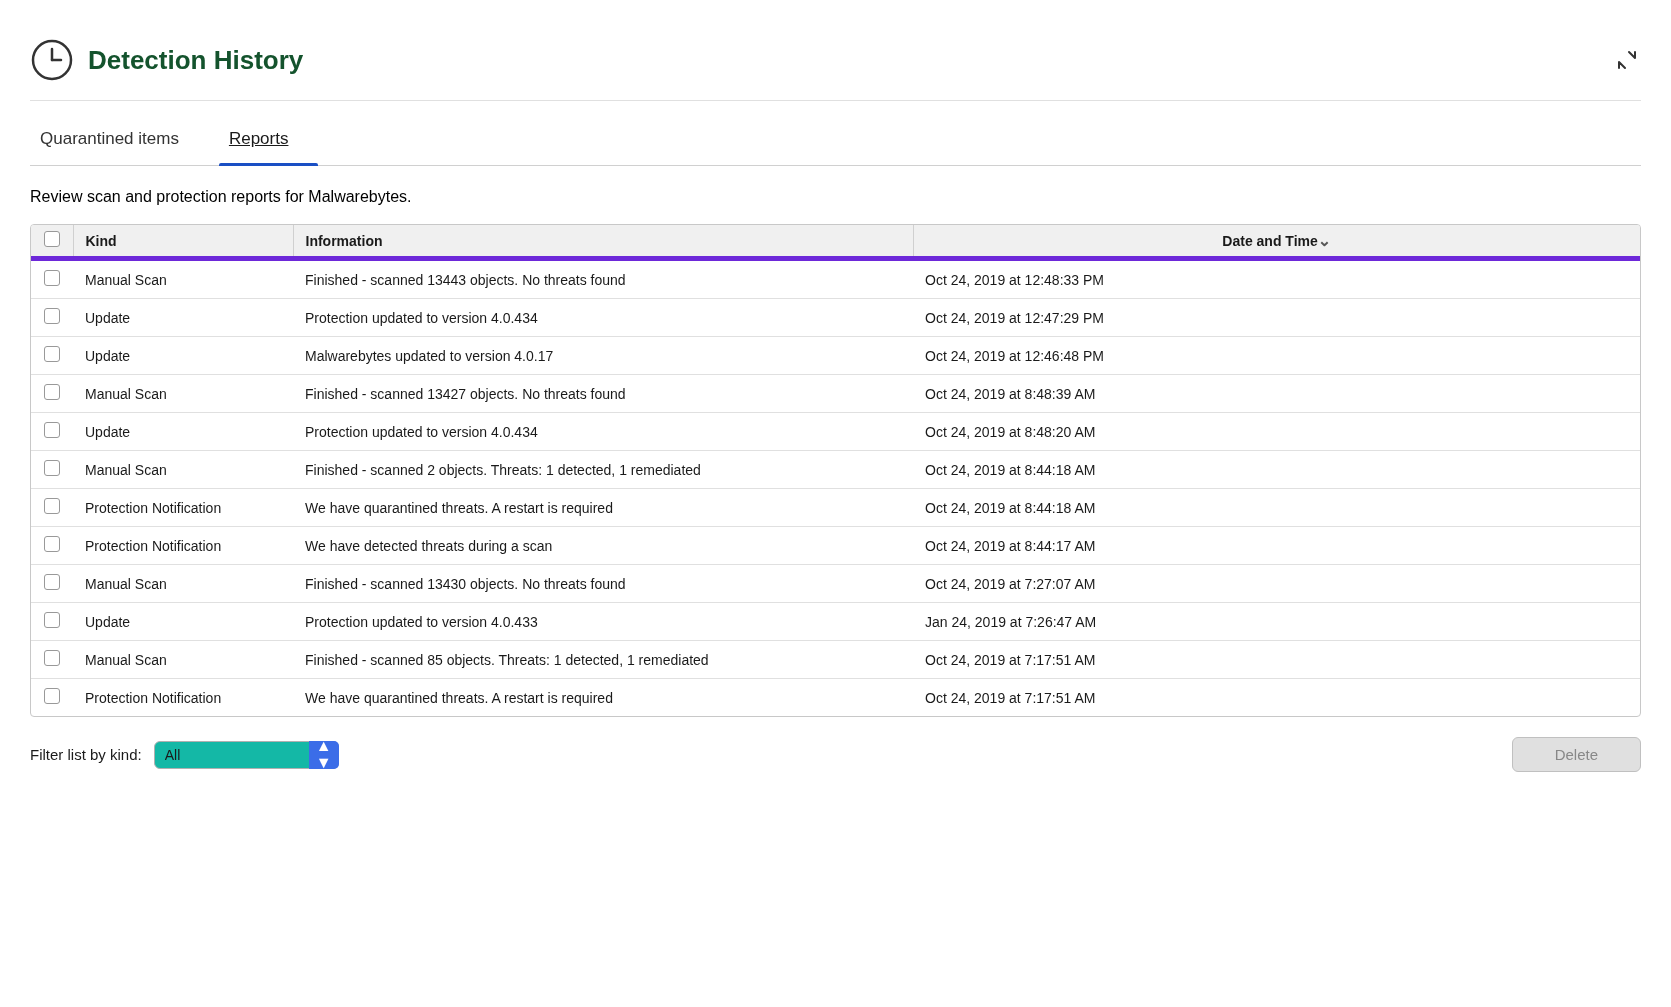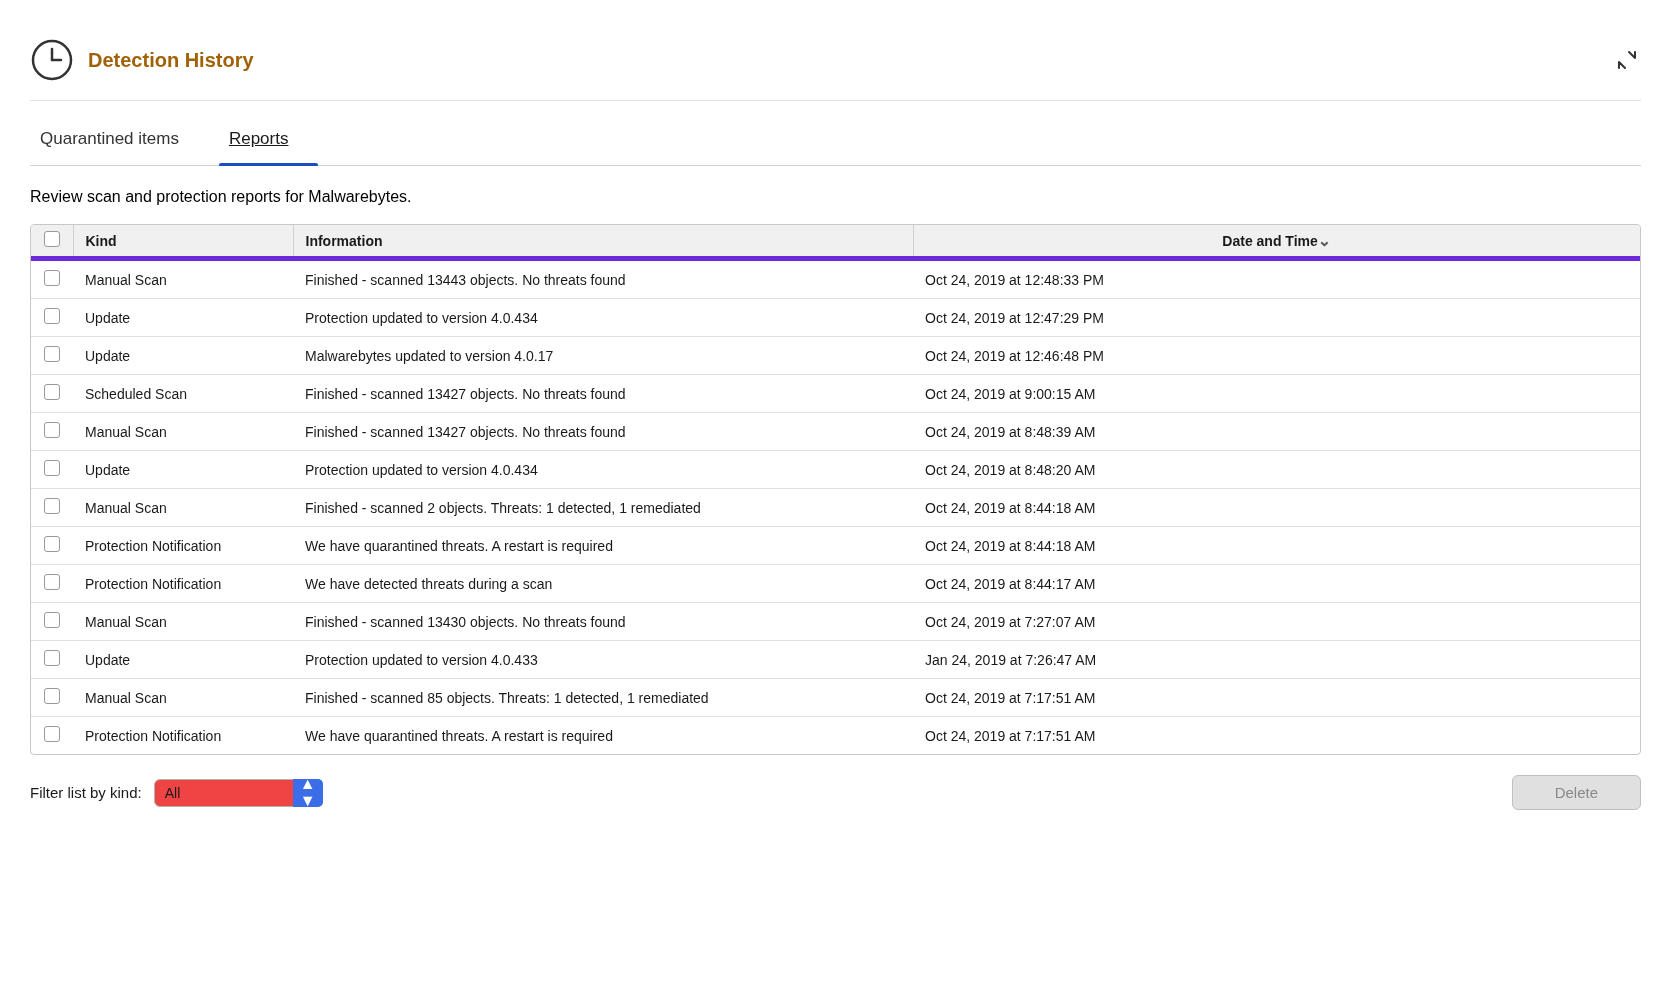--- a/index.html
+++ b/index.html
@@ -31,23 +31,23 @@
       align-items: center;
       gap: 14px;
     }
 
     .header-icon {
       width: 44px;
       height: 44px;
     }
 
     .header-title {
-      font-size: 20px;
+      font-size: 26px;
       font-weight: 600;
-      color: #a16207;
+      color: #14532d;
     }
 
     .collapse-icon {
       width: 28px;
       height: 28px;
       cursor: pointer;
       display: flex;
       align-items: center;
       justify-content: center;
     }
@@ -214,23 +214,23 @@
       position: relative;
       display: inline-flex;
       align-items: center;
     }
 
     .filter-select {
       appearance: none;
       -webkit-appearance: none;
       border: 1px solid #b0b0b0;
       border-radius: 6px;
-      padding: 5px 20px 5px 10px;
+      padding: 5px 36px 5px 10px;
       font-size: 14px;
-      background: #ef4444;
+      background: #14b8a6;
       cursor: pointer;
       min-width: 120px;
       color: #1a1a1a;
     }
 
     .select-arrow {
       position: absolute;
       right: 0;
       top: 0;
       bottom: 0;
@@ -326,26 +326,20 @@
             <td>Oct 24, 2019 at 12:47:29 PM</td>
           </tr>
           <tr>
             <td class="td-checkbox"><input type="checkbox" class="row-checkbox" style=""></td>
             <td>Update</td>
             <td>Malwarebytes updated to version 4.0.17</td>
             <td>Oct 24, 2019 at 12:46:48 PM</td>
           </tr>
           <tr>
             <td class="td-checkbox"><input type="checkbox" class="row-checkbox" style=""></td>
-            <td>Scheduled Scan</td>
-            <td>Finished - scanned 13427 objects. No threats found</td>
-            <td>Oct 24, 2019 at 9:00:15 AM</td>
-          </tr>
-          <tr>
-            <td class="td-checkbox"><input type="checkbox" class="row-checkbox" style=""></td>
             <td>Manual Scan</td>
             <td>Finished - scanned 13427 objects. No threats found</td>
             <td>Oct 24, 2019 at 8:48:39 AM</td>
           </tr>
           <tr>
             <td class="td-checkbox"><input type="checkbox" class="row-checkbox" style=""></td>
             <td>Update</td>
             <td>Protection updated to version 4.0.434</td>
             <td>Oct 24, 2019 at 8:48:20 AM</td>
           </tr>

